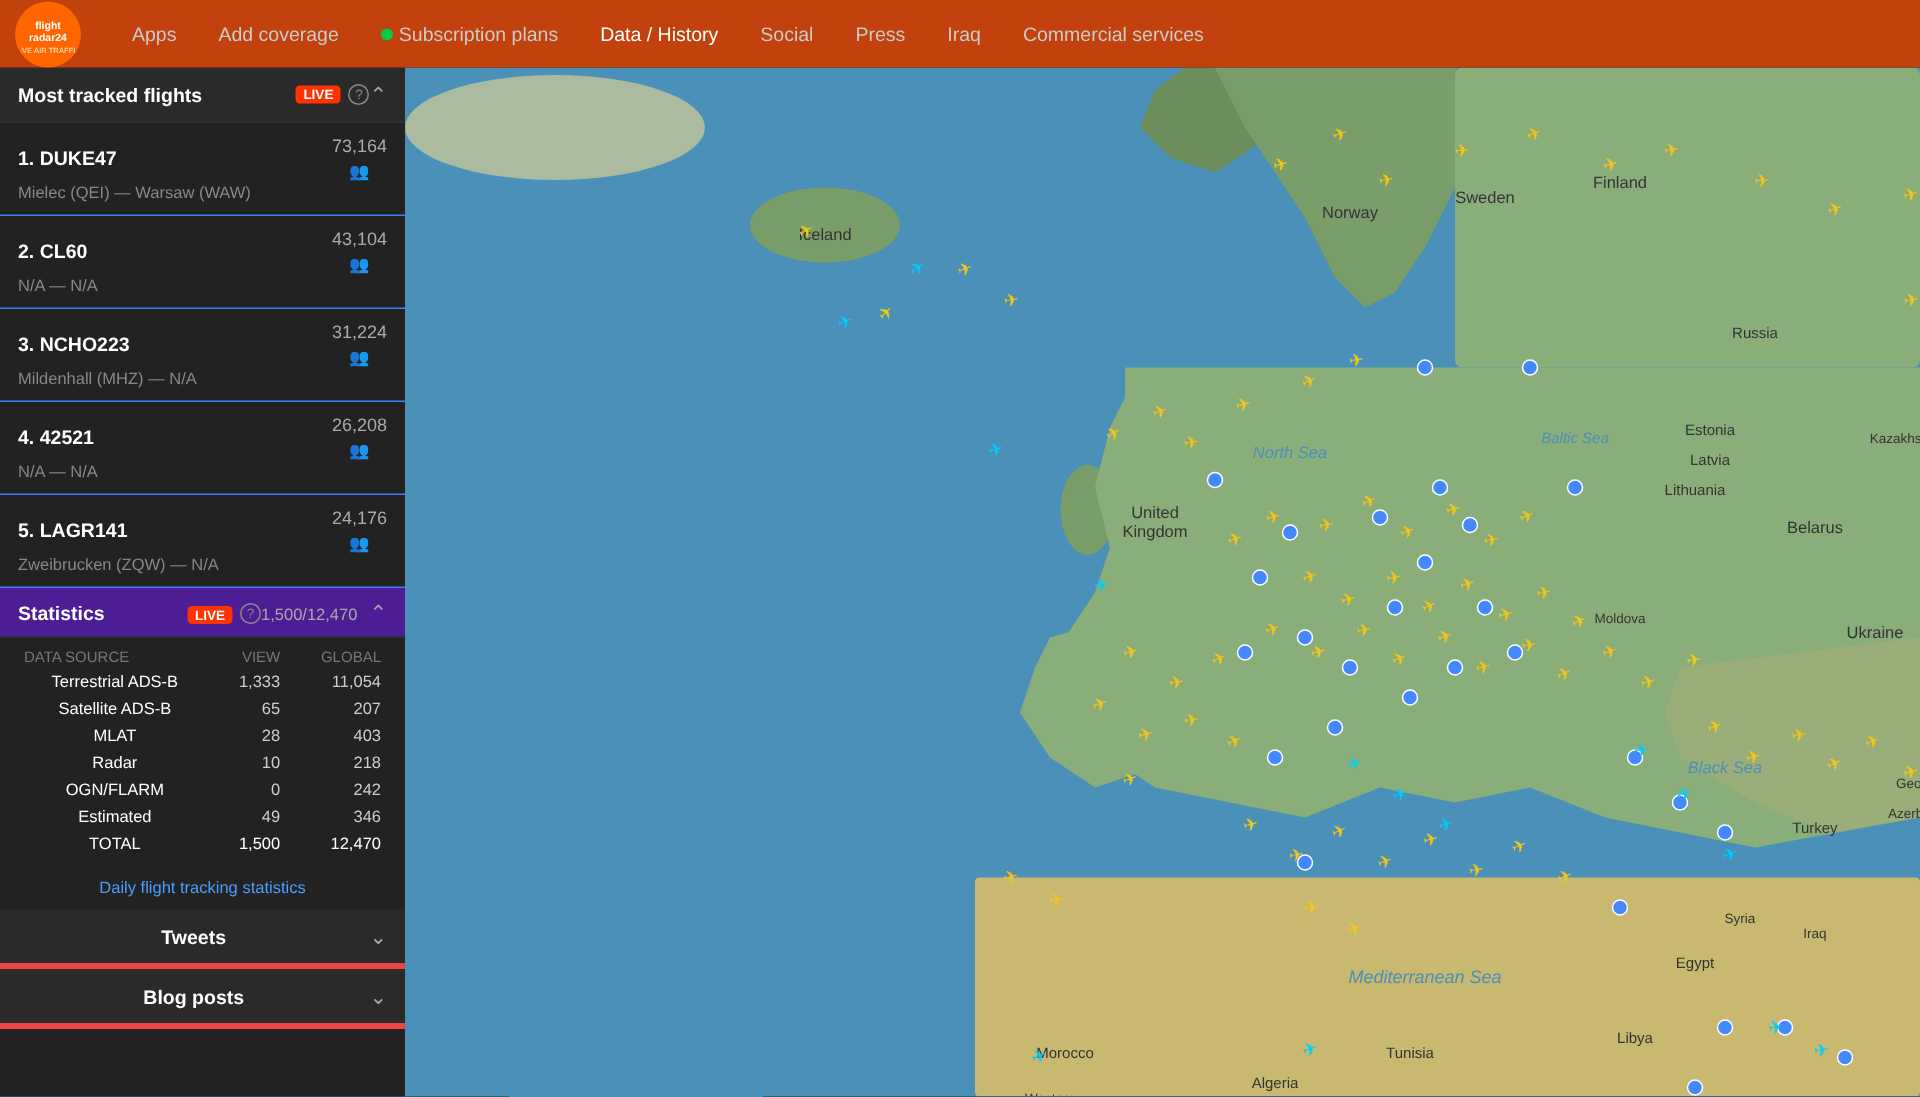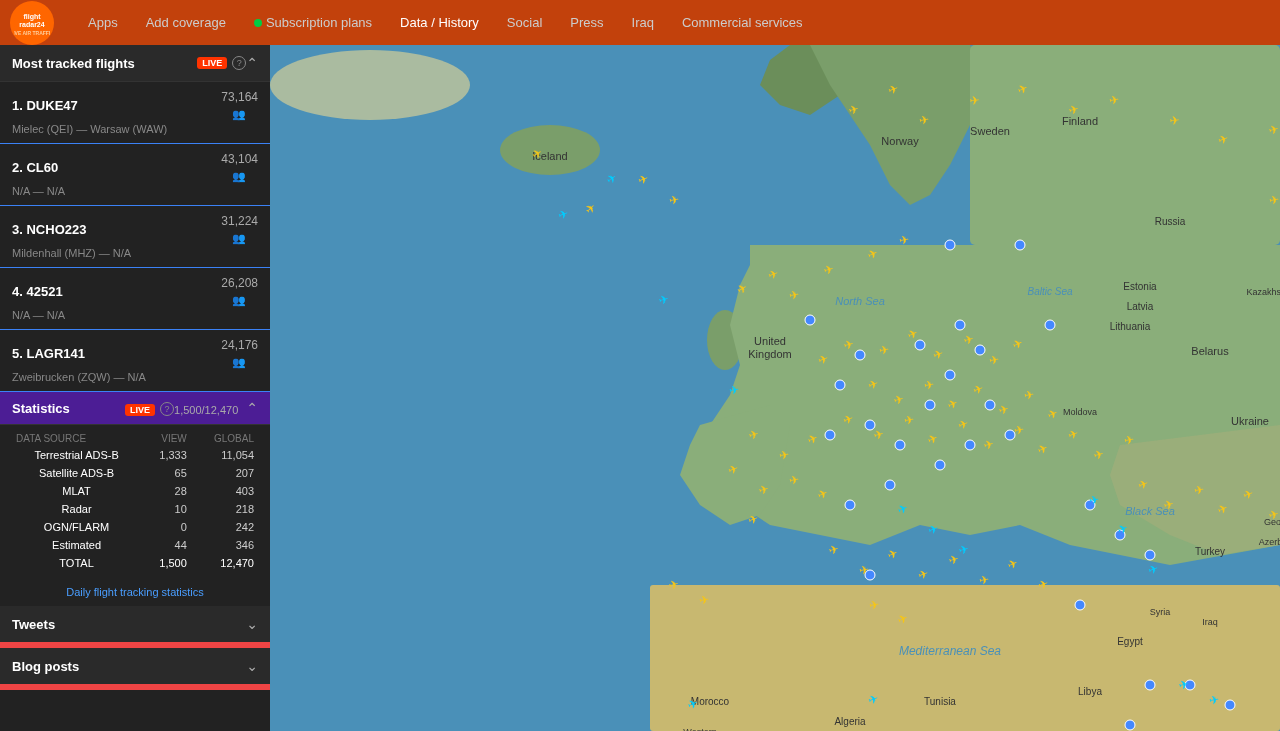--- a/index.html
+++ b/index.html
@@ -125,21 +125,21 @@
     .stats-link {
       display: block; text-align: center;
       color: #4a9eff; font-size: 11px;
       padding: 8px; text-decoration: none; cursor: pointer;
     }
 
     
     .collapsed-panel {
       display: flex; align-items: center;
       background: #2a2a2a; padding: 10px 12px;
-      border-bottom: 6px solid #ef4444; cursor: pointer;
+      border-bottom: 4px solid #ef4444; cursor: pointer; text-align: center;
     }
     .collapsed-panel-title {
       font-size: 13px; font-weight: bold; color: #fff; flex: 1;
     }
 
     
     #map-area {
       flex: 1; position: relative; overflow: hidden;
       background: #4a7c59;
     }
@@ -294,21 +294,21 @@
                 <td>10</td>
                 <td>218</td>
               </tr>
               <tr>
                 <td>OGN/FLARM</td>
                 <td>0</td>
                 <td>242</td>
               </tr>
               <tr>
                 <td>Estimated</td>
-                <td>44</td>
+                <td>49</td>
                 <td>346</td>
               </tr>
               <tr class="bold-row">
                 <td>TOTAL</td>
                 <td>1,500</td>
                 <td>12,470</td>
               </tr>
             </tbody>
         </table>
       </div>

